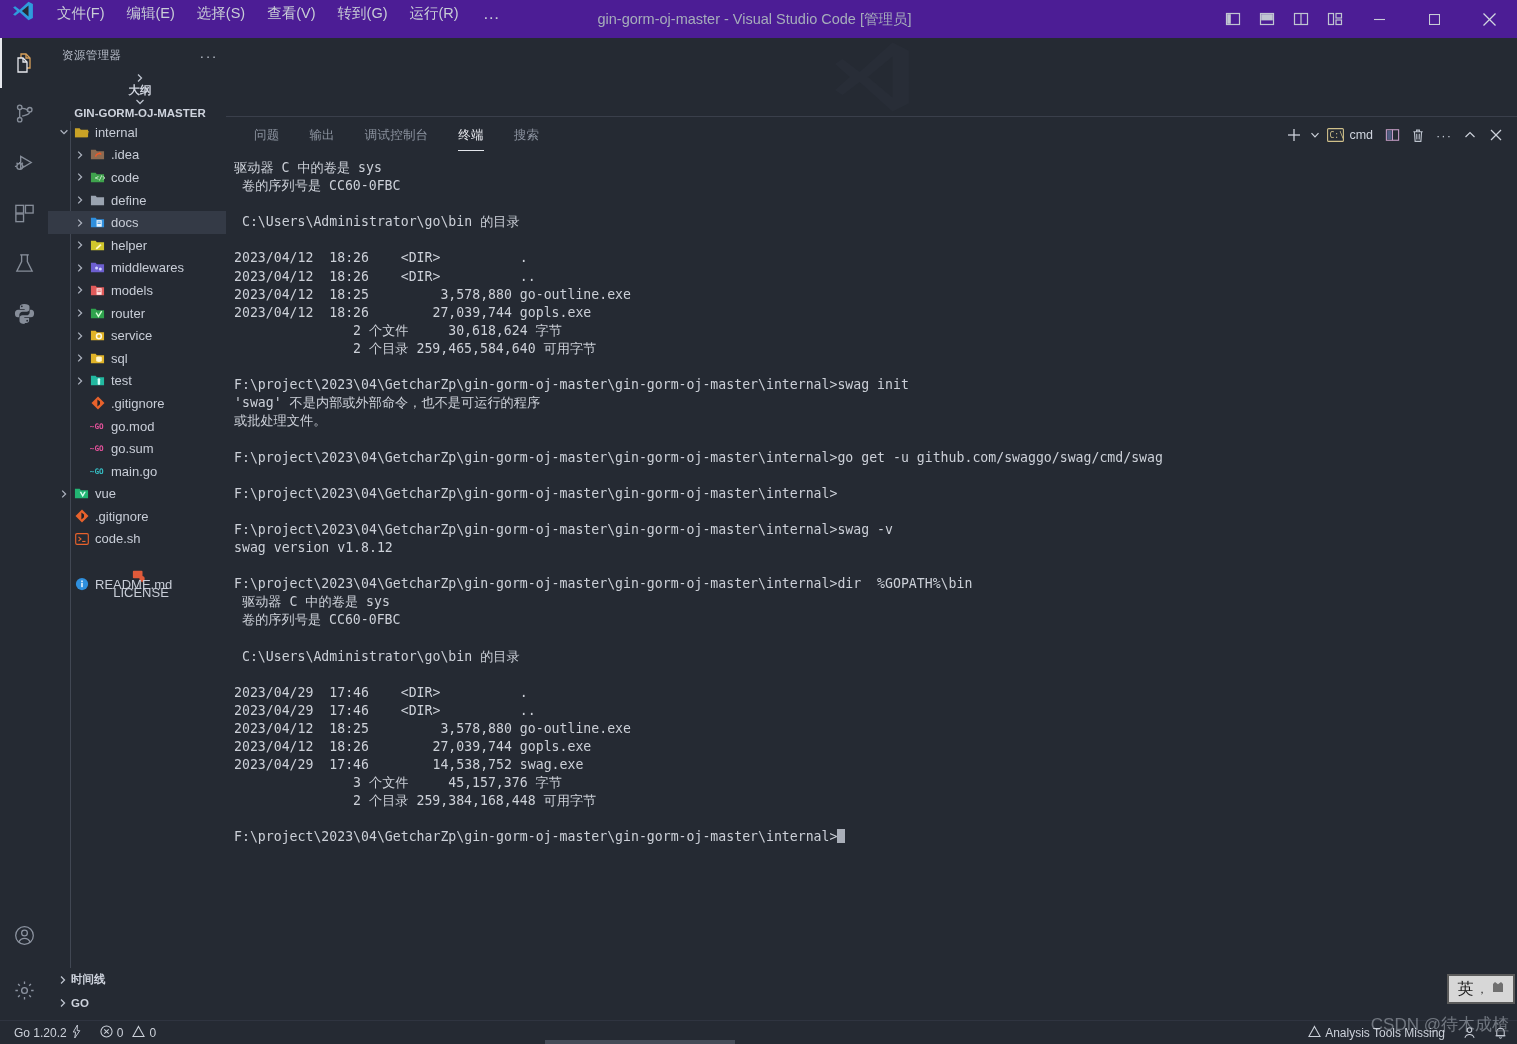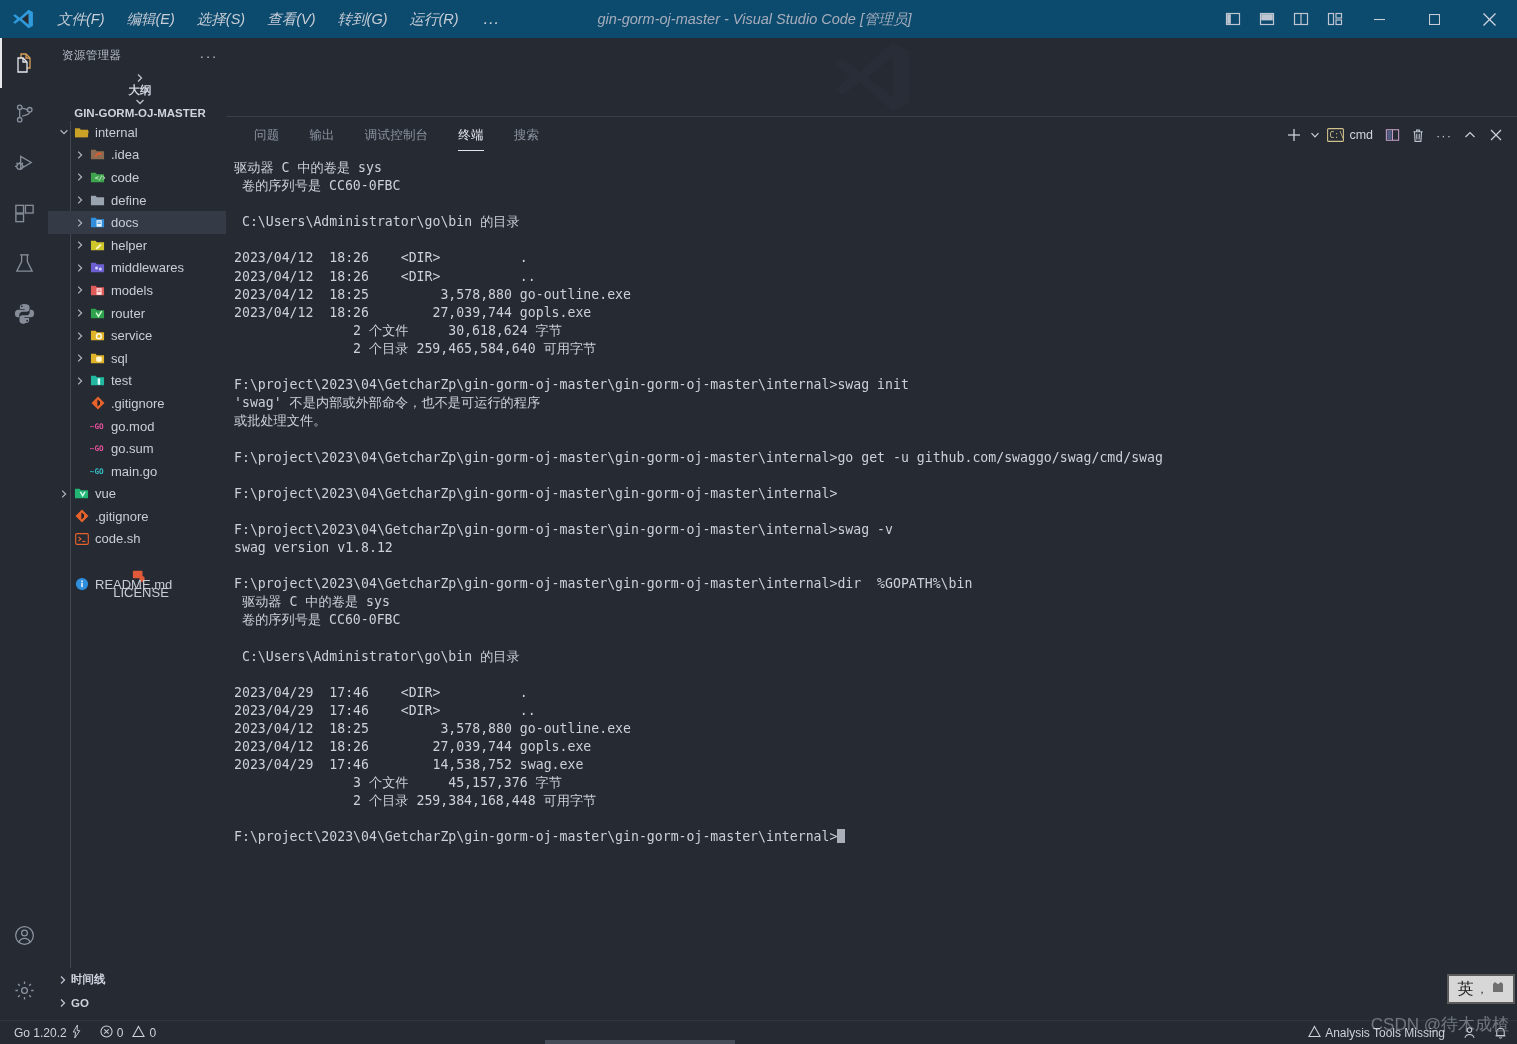--- a/index.html
+++ b/index.html
@@ -12,25 +12,24 @@
   #app {
     position: relative;
     width: 1517px; height: 1044px;
     background: #252a33;
     display: flex; flex-direction: column;
   }
 
   
   .titlebar {
     height: 38px; flex: 0 0 38px;
-    background: #0c4a6e;
-    display: flex; align-items: center;
+    background: #4c1d95;
+    display: flex; align-items: flex-start;
     position: relative;
     color: #b8bfcc;
-    font-style: italic;
   }
   .vscode-logo { width: 46px; display: flex; align-items: center; justify-content: center; }
   .menu { display: flex; align-items: center; gap: 0px; }
   .menu-item {
     font-size: 14.5px; color: #c8cdd6;
     padding: 4px 11px; white-space: nowrap; cursor: default;
   }
   .menu-more { font-size: 17px; color: #c8cdd6; padding: 0 13px; letter-spacing: 2px; line-height: 10px;}
   .window-title {
     position: absolute; left: 0; right: 8px; top: 0; height: 38px;

